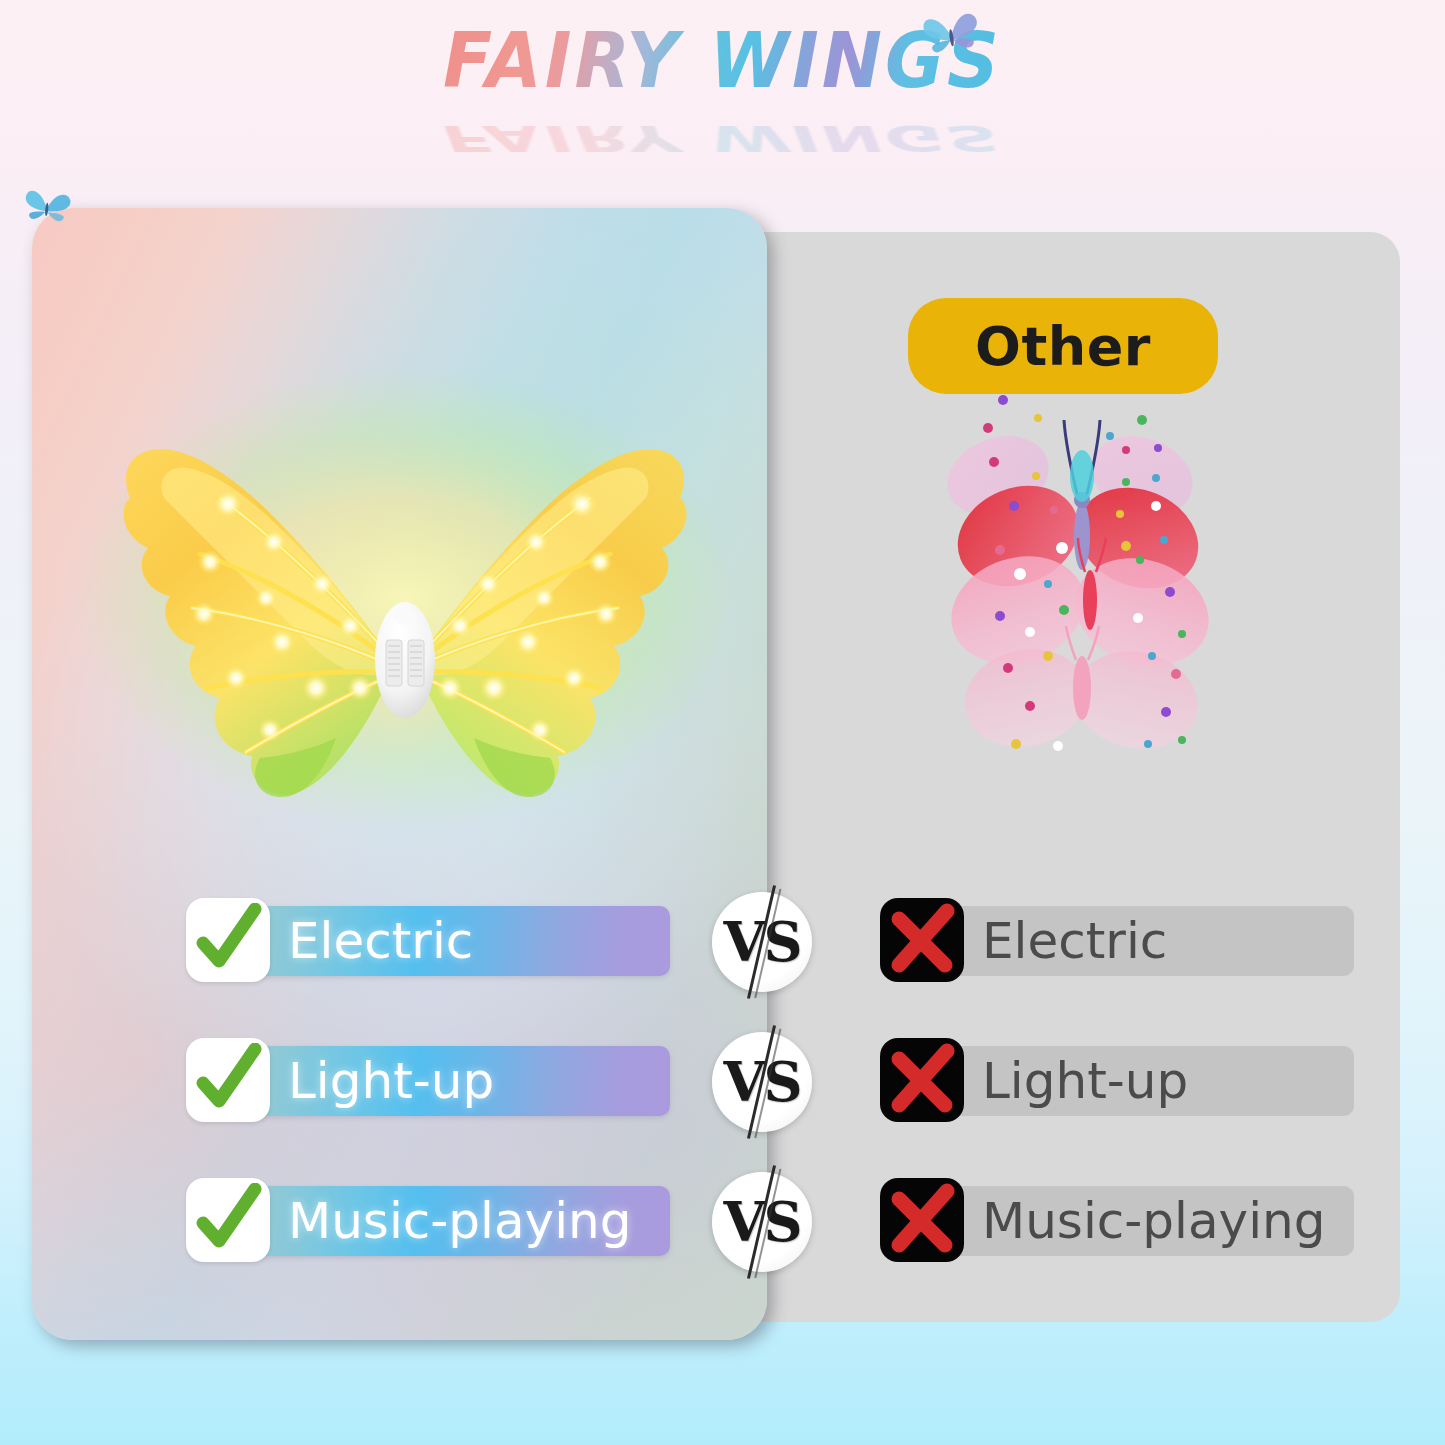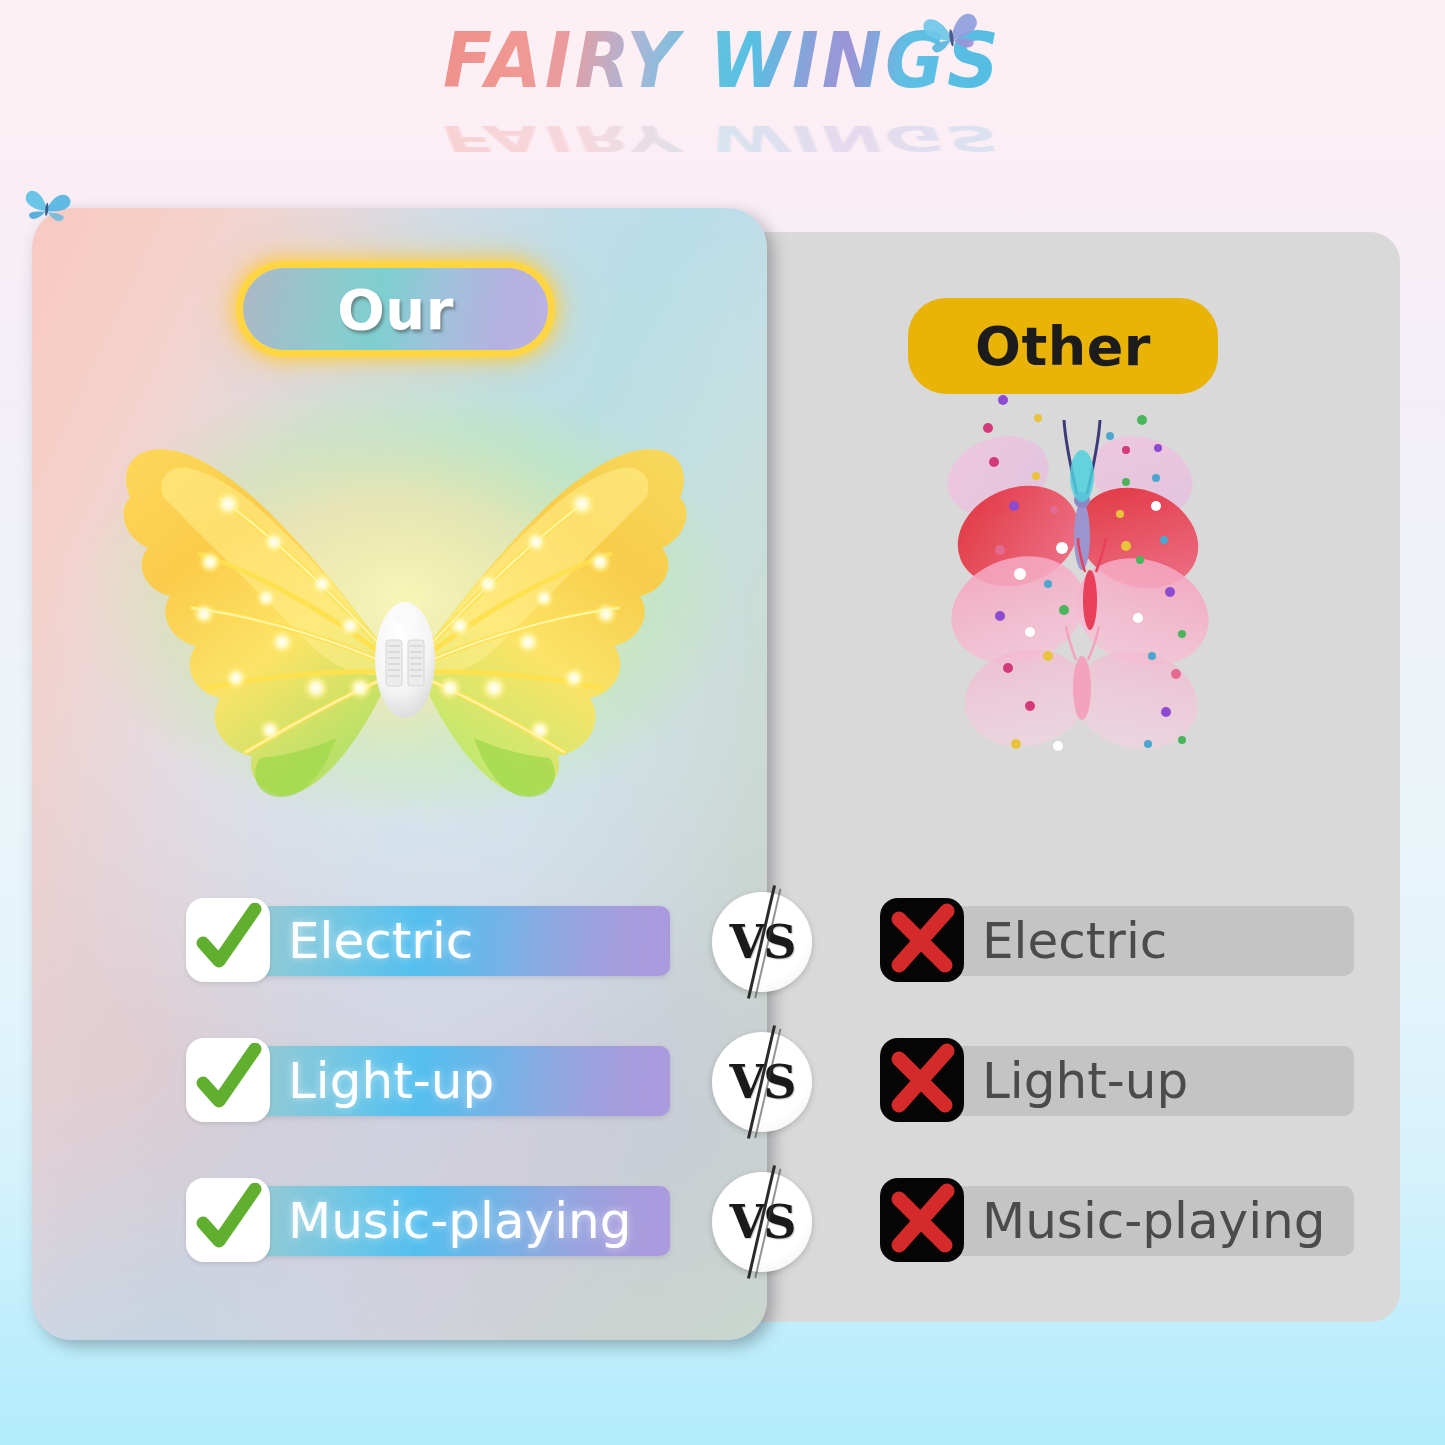--- a/index.html
+++ b/index.html
@@ -332,21 +332,21 @@
     border-radius: 50%;
     background: radial-gradient(circle at 40% 34%, #ffffff 0%, #ffffff 62%, #f2f2f2 88%, #e8e8e8 100%);
     margin-bottom: 40px;
     display: flex;
     align-items: center;
     justify-content: center;
     box-shadow: 0 2px 6px rgba(0,0,0,0.18);
   }
   .vs-text {
     font-family: "DejaVu Serif", serif;
-    font-size: 46px;
+    font-size: 54px;
     font-weight: bold;
     color: #1a1a1a;
     letter-spacing: -2px;
     text-shadow: 1px 1px 1px rgba(120,120,120,0.4);
   }
   .vs-slash {
     position: absolute;
     left: 50%;
     top: -8px;
     width: 3px;
@@ -398,23 +398,20 @@
   <svg class="corner-butterfly" viewBox="0 0 60 50">
     <g>
       <path d="M30 27 C22 6, 7 3, 4 13 C1 23, 13 30, 29 30 Z" fill="#5fc2e7" opacity="0.93"></path>
       <path d="M30 27 C38 6, 53 4, 57 14 C60 24, 46 30, 31 30 Z" fill="#4fb4e0" opacity="0.9"></path>
       <path d="M30 29 C24 39, 13 45, 10 38 C7 33, 19 31, 29 31 Z" fill="#49a9d8" opacity="0.9"></path>
       <path d="M30 29 C37 40, 48 44, 51 37 C54 32, 42 31, 31 31 Z" fill="#6fb9dd" opacity="0.88"></path>
       <ellipse cx="30" cy="28" rx="1.8" ry="8" fill="#3d5f8a"></ellipse>
     </g>
   </svg>
 
-  <div class="badge-our">
-    <span class="badge-our-text">Our</span>
-  </div>
 
   <div class="badge-other">
     <span class="badge-other-text">Other</span>
   </div>
 
   <svg class="product-our" viewBox="0 0 690 470">
     <defs>
       <radialGradient id="aura" cx="50%" cy="50%" r="50%">
         <stop offset="0%" stop-color="#fff9b0" stop-opacity="0.85"></stop>
         <stop offset="45%" stop-color="#ffe97a" stop-opacity="0.45"></stop>

